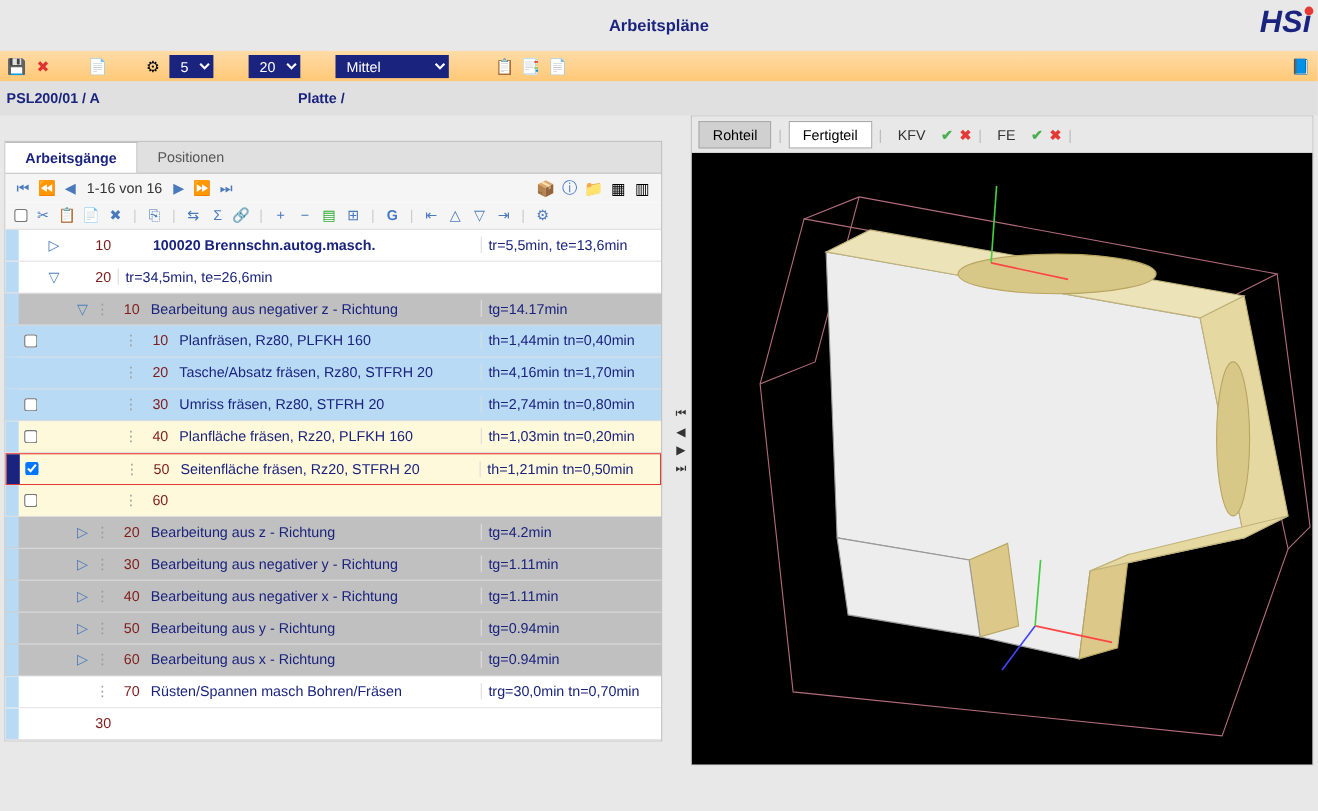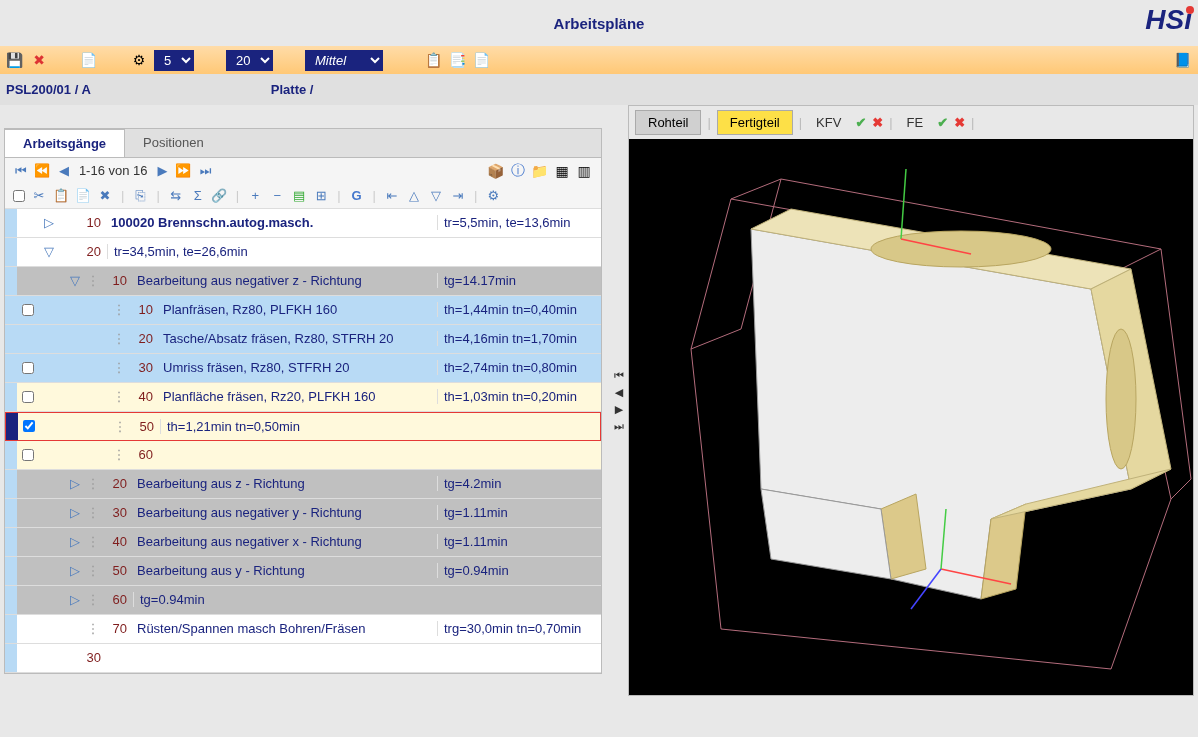--- a/index.html
+++ b/index.html
@@ -16,21 +16,21 @@
 .logo-i { color: #1a237e; position: relative; }
 .logo-dot { position: absolute; width: 8px; height: 8px; background: #e53935; border-radius: 50%; top: 2px; right: -2px; }
 
 .toolbar1 {
   background: linear-gradient(#ffdca8, #ffc876);
   height: 28px; display: flex; align-items: center; padding: 0 6px; gap: 6px;
 }
 .tb-icon { width: 18px; height: 18px; display: inline-flex; align-items: center; justify-content: center; font-size: 14px; cursor: pointer; }
 .tb-sep { width: 20px; }
 select { background: #1a237e; color: white; border: none; padding: 2px 6px; font-size: 13px; }
-.sel-wide { width: 78px; font-style: italic; }
+.sel-wide { width: 103px; }
 .tb-right { margin-left: auto; }
 
 .subheader {
   background: #e0e0e0; padding: 8px 6px; display: flex; gap: 180px;
   color: #1a237e; font-weight: bold;
 }
 
 .content { display: flex; gap: 8px; padding: 0 4px; align-items: center; }
 
 .left-panel { width: 598px; background: white; border: 1px solid #bbb; }
@@ -56,30 +56,30 @@
 .grid-row.white-bg { background: white; }
 .grid-row.selected { border: 1px solid #e53935; }
 
 .col-marker { width: 12px; background: #b8daf5; height: 100%; flex-shrink: 0; }
 .col-marker.sel { background: #1a237e; }
 .col-check { width: 22px; flex-shrink: 0; display: flex; justify-content: center; }
 .col-expand { width: 20px; flex-shrink: 0; display: flex; justify-content: center; color: #4a7abc; }
 .col-dots { width: 16px; flex-shrink: 0; color: #999; text-align: center; }
 .col-num { width: 32px; text-align: right; padding-right: 6px; color: #7f1d1d; flex-shrink: 0; }
 .col-desc { flex: 1; color: #1a237e; padding-left: 4px; overflow: hidden; white-space: nowrap; }
-.col-desc.bold { font-weight: bold; }
+.col-desc.bold { font-weight: bold; margin-left: 28px; }
 .col-time { width: 164px; color: #1a237e; padding-left: 6px; border-left: 1px solid #ddd; }
 
 .right-panel { flex: 1; display: flex; }
 .middle-controls { width: 18px; display: flex; flex-direction: column; justify-content: center; align-items: center; gap: 4px; }
 .mc-btn { color: #333; cursor: pointer; font-size: 11px; }
 
 .viewer { flex: 1; background: white; border: 1px solid #bbb; }
 .view-tabs { display: flex; align-items: center; background: #e8e8e8; padding: 4px 6px; gap: 6px; }
-.vtab { padding: 4px 12px; background: #fde047; border: 1px solid #aaa; cursor: pointer; font-size: 13px; }
+.vtab { padding: 4px 12px; background: #ffffff; border: 1px solid #aaa; cursor: pointer; font-size: 13px; }
 .vtab.active { background: #d0d0d0; }
 .vtab-label { color: #333; padding: 0 8px; }
 .check { color: #4caf50; font-weight: bold; cursor: pointer; }
 .cross { color: #e53935; font-weight: bold; cursor: pointer; }
 .vsep { color: #bbb; }
 
 .canvas {
   background: black; height: 556px; position: relative; overflow: hidden;
 }
 
@@ -250,20 +250,21 @@
         </div>
         <div class="grid-row yellow-bg selected">
           <div class="col-marker sel"></div>
           <div class="col-check">
             <input type="checkbox" class="checkbox-small" checked="" style="">
           </div>
           <div style="width: 52px; flex-shrink: 0;"></div>
           <div class="col-expand"></div>
           <div class="col-dots">⋮</div>
           <div class="col-num">50</div>
+          <div class="col-desc">Seitenfläche fräsen, Rz20, STFRH 20</div>
           <div class="col-time">th=1,21min tn=0,50min</div>
         </div>
         <div class="grid-row yellow-bg">
           <div class="col-marker"></div>
           <div class="col-check">
             <input type="checkbox" class="checkbox-small" style="">
           </div>
           <div style="width: 52px; flex-shrink: 0;"></div>
           <div class="col-expand"></div>
           <div class="col-dots">⋮</div>
@@ -310,20 +311,21 @@
           <div class="col-desc">Bearbeitung aus y - Richtung</div>
           <div class="col-time">tg=0.94min</div>
         </div>
         <div class="grid-row gray-bg">
           <div class="col-marker"></div>
           <div class="col-check"></div>
           <div style="width: 26px; flex-shrink: 0;"></div>
           <div class="col-expand">▷</div>
           <div class="col-dots">⋮</div>
           <div class="col-num">60</div>
+          <div class="col-desc">Bearbeitung aus x - Richtung</div>
           <div class="col-time">tg=0.94min</div>
         </div>
         <div class="grid-row white-bg">
           <div class="col-marker"></div>
           <div class="col-check"></div>
           <div style="width: 26px; flex-shrink: 0;"></div>
           <div class="col-expand"></div>
           <div class="col-dots">⋮</div>
           <div class="col-num">70</div>
           <div class="col-desc">Rüsten/Spannen masch Bohren/Fräsen</div>

